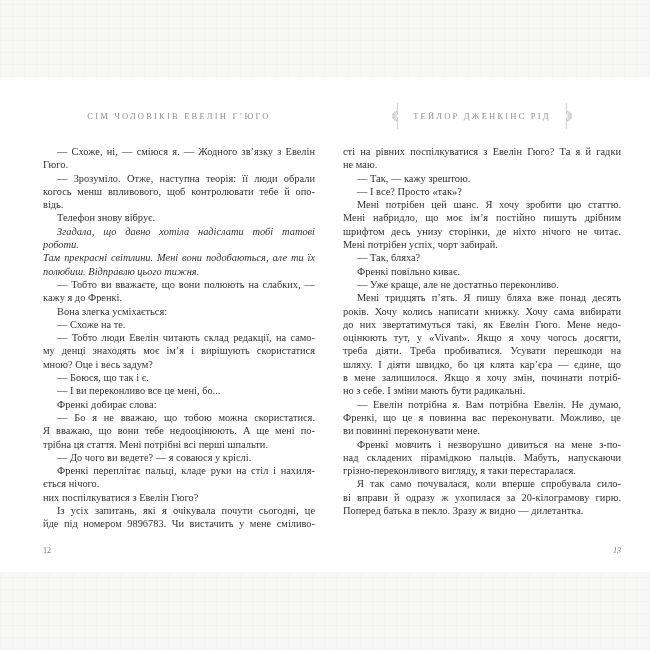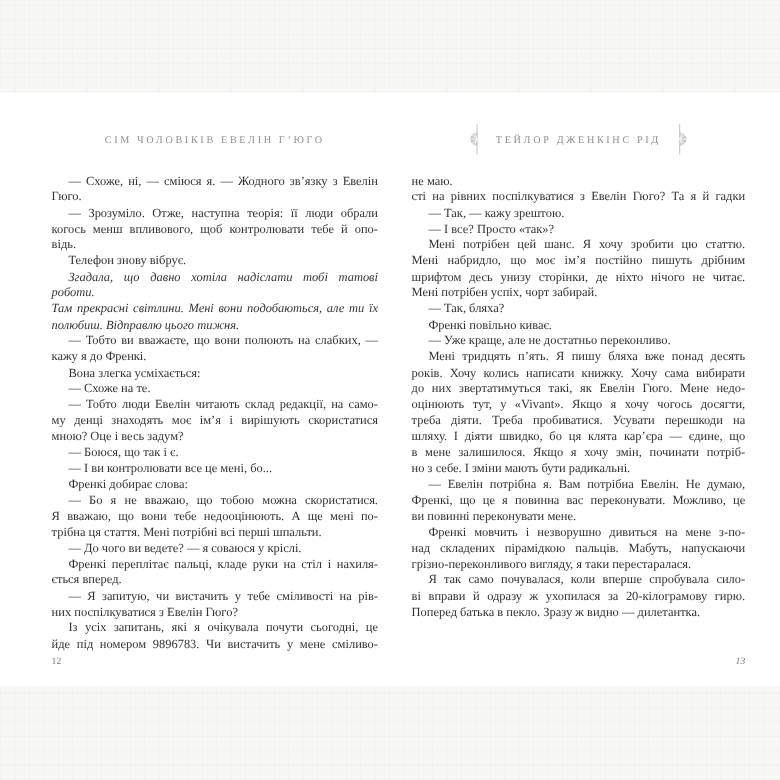--- a/index.html
+++ b/index.html
@@ -91,29 +91,28 @@
         <div class="line italic">Там прекрасні світлини. Мені вони подобаються, але ти їх</div>
         <div class="line end italic">полюбиш. Відправлю цього тижня.</div>
         <div class="line indent">— Тобто ви вважаєте, що вони полюють на слабких, —</div>
         <div class="line end">кажу я до Френкі.</div>
         <div class="line indent end">Вона злегка усміхається:</div>
         <div class="line indent end">— Схоже на те.</div>
         <div class="line indent">— Тобто люди Евелін читають склад редакції, на само-</div>
         <div class="line">му денці знаходять моє ім’я і вирішують скористатися</div>
         <div class="line end">мною? Оце і весь задум?</div>
         <div class="line indent end">— Боюся, що так і є.</div>
-        <div class="line indent end">— І ви контролювати все це мені, бо...</div>
+        <div class="line indent end">— І ви переконливо все це мені, бо...</div>
         <div class="line indent end">Френкі добирає слова:</div>
         <div class="line indent">— Бо я не вважаю, що тобою можна скористатися.</div>
         <div class="line">Я вважаю, що вони тебе недооцінюють. А ще мені по-</div>
         <div class="line end">трібна ця стаття. Мені потрібні всі перші шпальти.</div>
         <div class="line indent end">— До чого ви ведете? — я соваюся у кріслі.</div>
         <div class="line indent">Френкі переплітає пальці, кладе руки на стіл і нахиля-</div>
-        <div class="line end">ється вперед.</div>
-        <div class="line indent">— Я запитую, чи вистачить у тебе сміливості на рів-</div>
+        <div class="line end">ється нічого.</div>
         <div class="line end">них поспілкуватися з Евелін Гюго?</div>
         <div class="line indent">Із усіх запитань, які я очікувала почути сьогодні, це</div>
         <div class="line">йде під номером 9896783. Чи вистачить у мене сміливо-</div>
       </div>
   </div>
 
   <div class="page-col right">
     <div class="header-row">
       <svg class="orn" viewBox="0 0 9 26">
         <line x1="7.6" y1="0" x2="7.6" y2="26" stroke="#c2c2c2" stroke-width="0.8"></line>
@@ -133,22 +132,22 @@
         <g stroke="#ffffff" stroke-width="0.7">
           <line x1="7.6" y1="13" x2="2.2" y2="13"></line>
           <line x1="7.6" y1="13" x2="3.2" y2="9.2"></line>
           <line x1="7.6" y1="13" x2="3.2" y2="16.8"></line>
           <line x1="7.6" y1="13" x2="5.4" y2="8"></line>
           <line x1="7.6" y1="13" x2="5.4" y2="18"></line>
         </g>
       </svg>
     </div>
     <div class="text-block">
+        <div class="line">сті на рівних поспілкуватися з Евелін Гюго? Та я й гадки</div>
         <div class="line end">не маю.</div>
-        <div class="line">сті на рівних поспілкуватися з Евелін Гюго? Та я й гадки</div>
         <div class="line indent end">— Так, — кажу зрештою.</div>
         <div class="line indent end">— І все? Просто «так»?</div>
         <div class="line indent">Мені потрібен цей шанс. Я хочу зробити цю статтю.</div>
         <div class="line">Мені набридло, що моє ім’я постійно пишуть дрібним</div>
         <div class="line">шрифтом десь унизу сторінки, де ніхто нічого не читає.</div>
         <div class="line end">Мені потрібен успіх, чорт забирай.</div>
         <div class="line indent end">— Так, бляха?</div>
         <div class="line indent end">Френкі повільно киває.</div>
         <div class="line indent end">— Уже краще, але не достатньо переконливо.</div>
         <div class="line indent">Мені тридцять п’ять. Я пишу бляха вже понад десять</div>

